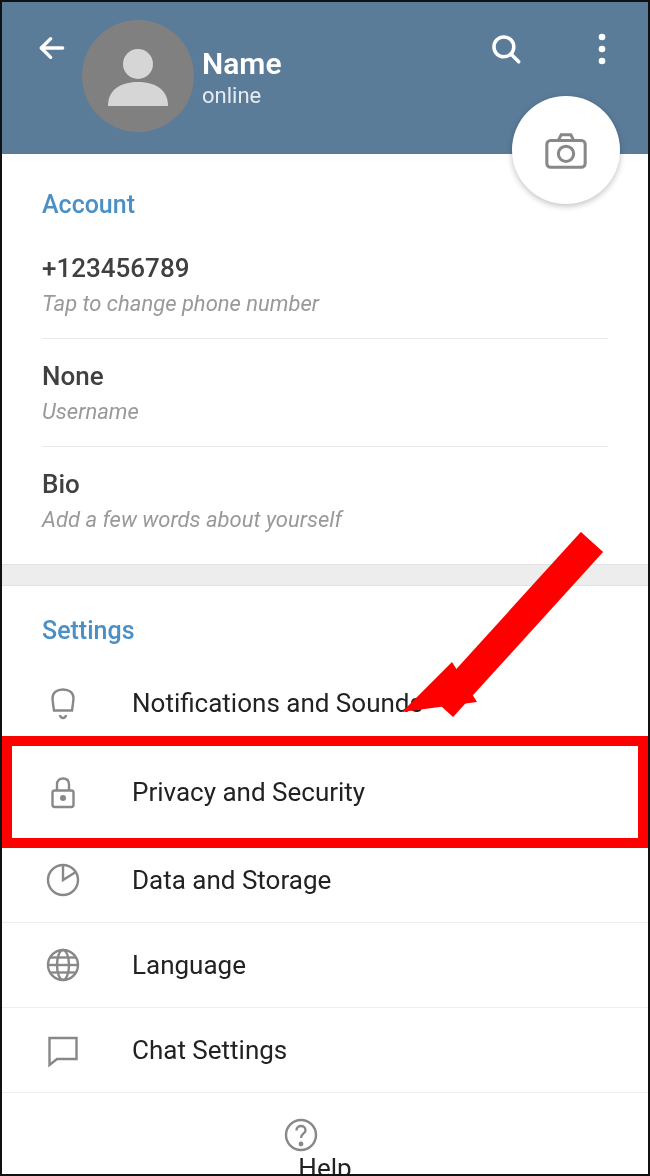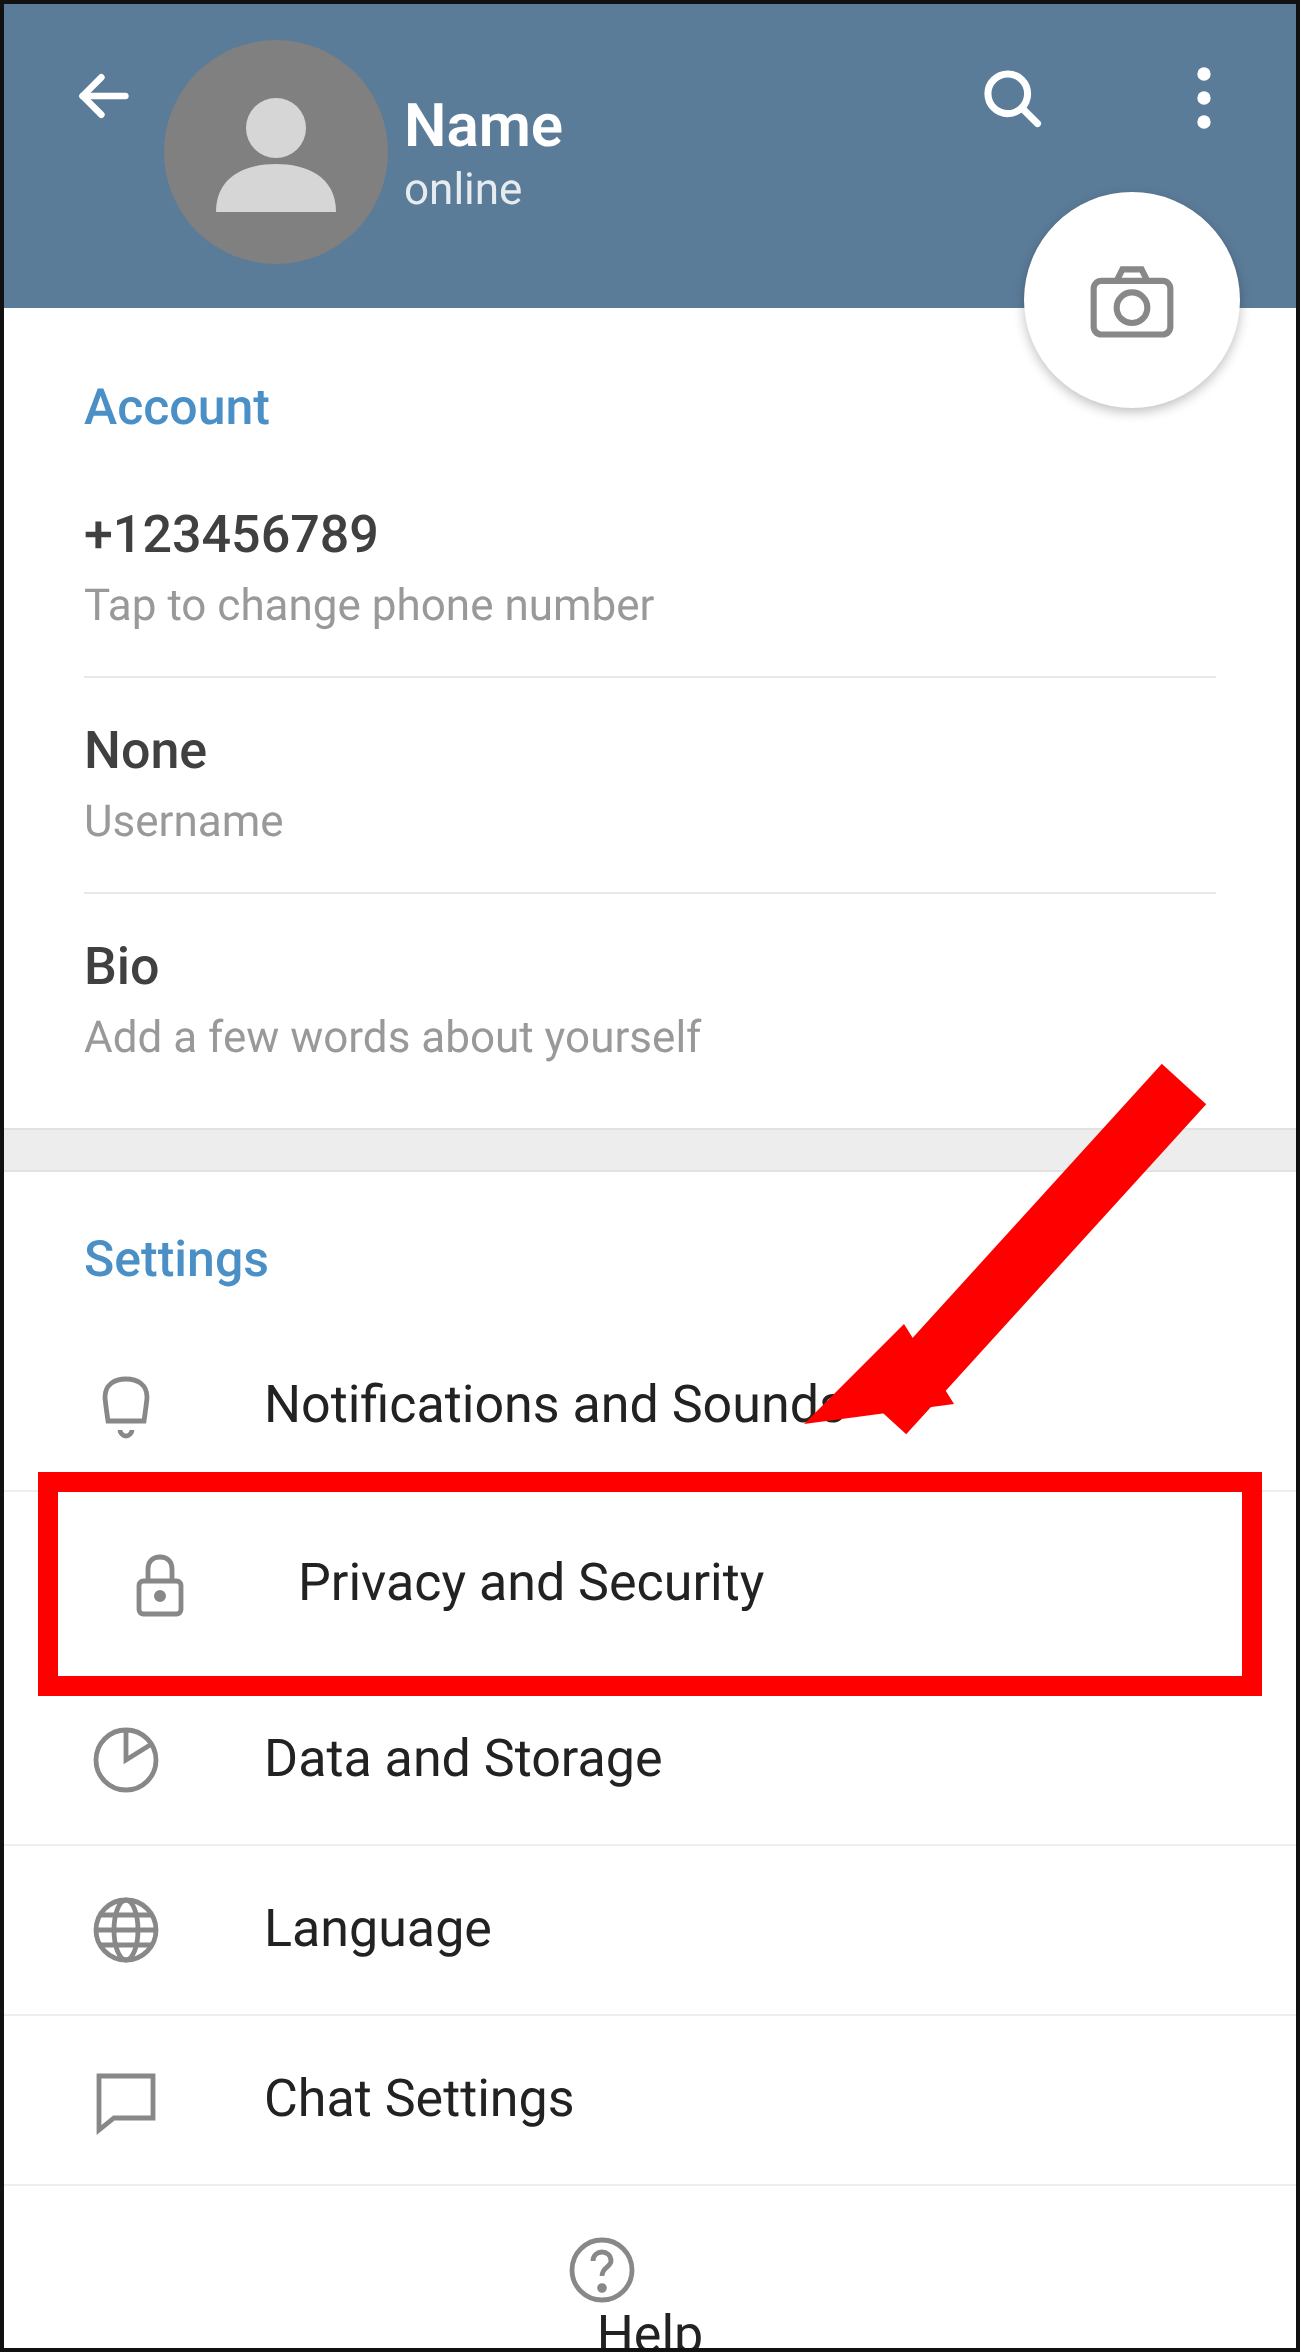--- a/index.html
+++ b/index.html
@@ -92,20 +92,21 @@
     }
     .account-value {
       font-size: 26px;
       color: #404040;
       font-weight: 500;
       margin-bottom: 8px;
     }
     .account-sub {
       font-size: 22px;
       color: #999;
+      font-style: italic;
     }
     .divider {
       border: none;
       height: 1px;
       background: #e8e8e8;
       margin: 4px 40px;
     }
     .gap {
       height: 22px;
       background: #ededed;
@@ -131,21 +132,21 @@
       justify-content: center;
       margin-right: 48px;
       color: #888;
     }
     .settings-label {
       font-size: 26px;
       color: #222;
     }
     .highlight {
       border: 10px solid #ff0000;
-      margin: -10px 17px;
+      margin: -10px 0;
       padding: 28px 30px 28px 30px;
     }
     .arrow-annotation {
       position: absolute;
       top: 530px;
       left: 390px;
       pointer-events: none;
       z-index: 10;
     }
   </style>

